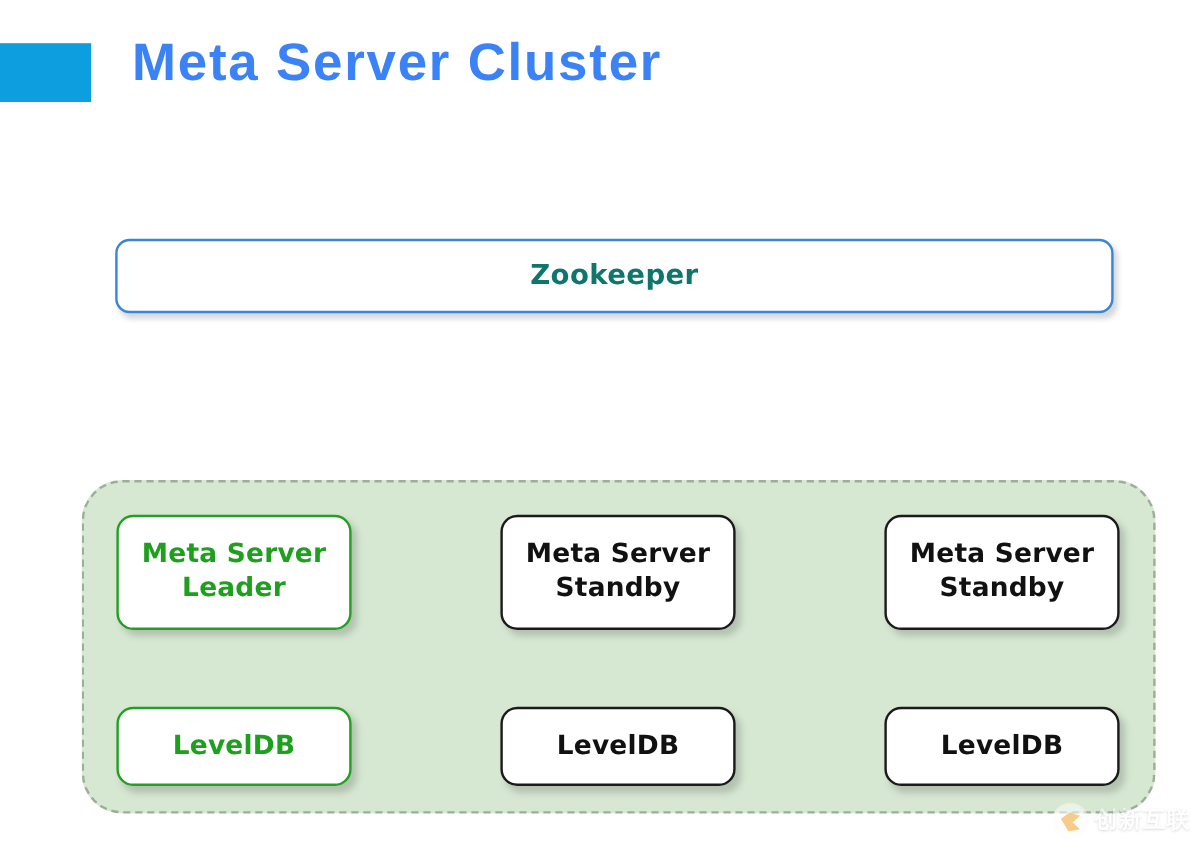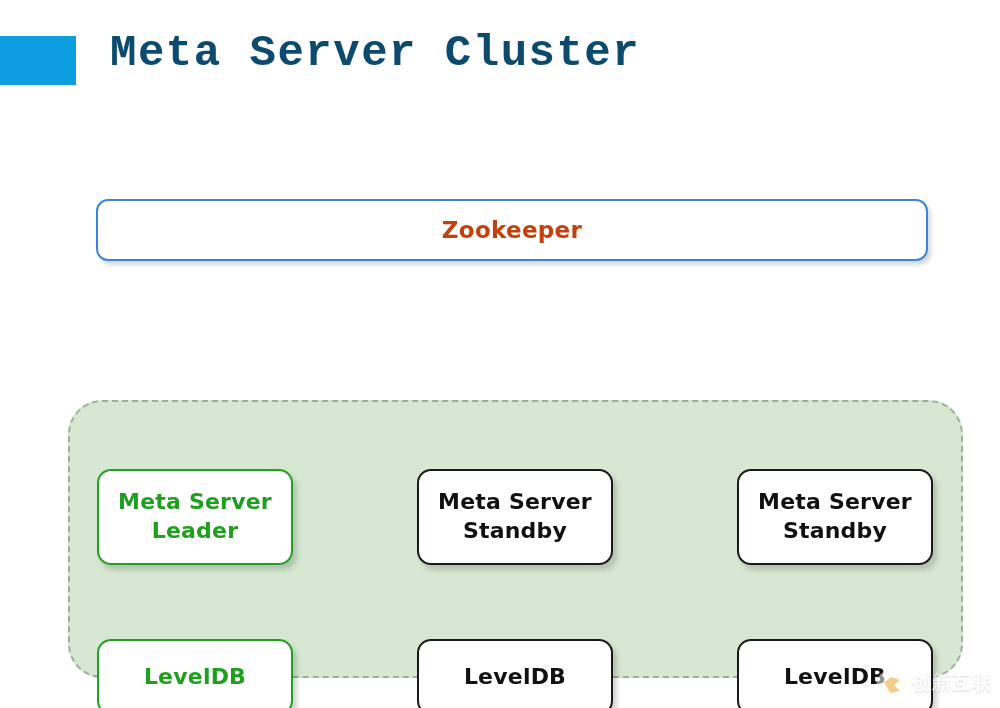--- a/index.html
+++ b/index.html
@@ -21,25 +21,25 @@
     left: 0;
     top: 36px;
     width: 76px;
     height: 49px;
     background: #0d9ee0;
   }
   #page-title {
     position: absolute;
     left: 110px;
     top: 27px;
-    font-family: Liberation Mono, monospace;
+    font-family: Liberation Sans, sans-serif;
     font-size: 44px;
     font-weight: 700;
     letter-spacing: 1.5px;
-    color: #0c4a6e;
+    color: #3b82f6;
     white-space: nowrap;
     line-height: 1.2;
   }
 
   
   #zookeeper-box {
     position: absolute;
     left: 96px;
     top: 199px;
     width: 832px;
@@ -50,21 +50,21 @@
     border-radius: 12px;
     box-shadow: 3px 4px 4px rgba(120,130,140,0.30);
     display: flex;
     align-items: center;
     justify-content: center;
   }
   #zookeeper-box .label {
     font-family: "DejaVu Sans", sans-serif;
     font-size: 23px;
     font-weight: 700;
-    color: #c2410c;
+    color: #0f766e;
     letter-spacing: 0.3px;
   }
 
   
   #cluster-container {
     position: absolute;
     left: 68px;
     top: 400px;
     width: 895px;
     height: 278px;
@@ -78,21 +78,20 @@
   .node-card {
     position: absolute;
     box-sizing: border-box;
     background: #ffffff;
     border-radius: 14px;
     display: flex;
     align-items: center;
     justify-content: center;
     text-align: center;
     box-shadow: 4px 5px 5px rgba(90,100,90,0.28);
-    margin-top: 40px;
   }
   .node-card .card-label {
     font-family: "DejaVu Sans", sans-serif;
     font-weight: 700;
     font-size: 22px;
     line-height: 1.30;
     letter-spacing: 0.2px;
     white-space: pre-line;
   }
 
@@ -102,21 +101,21 @@
   .node-card.leader-style .card-label { color: #1ea01e; }
 
   .node-card.standby-style {
     border: 2.5px solid #1a1a1a;
   }
   .node-card.standby-style .card-label { color: #111111; }
 
   
   .server-card { top: 27px; width: 196px; height: 96px; }
   
-  .db-card { top: 197px; width: 196px; height: 76px; }
+  .db-card { top: 187px; width: 196px; height: 66px; }
 
   .col-1 { left: 27px; }
   .col-2 { left: 347px; }
   .col-3 { left: 667px; }
 
   
   #watermark {
     position: absolute;
     right: 8px;
     bottom: 8px;

